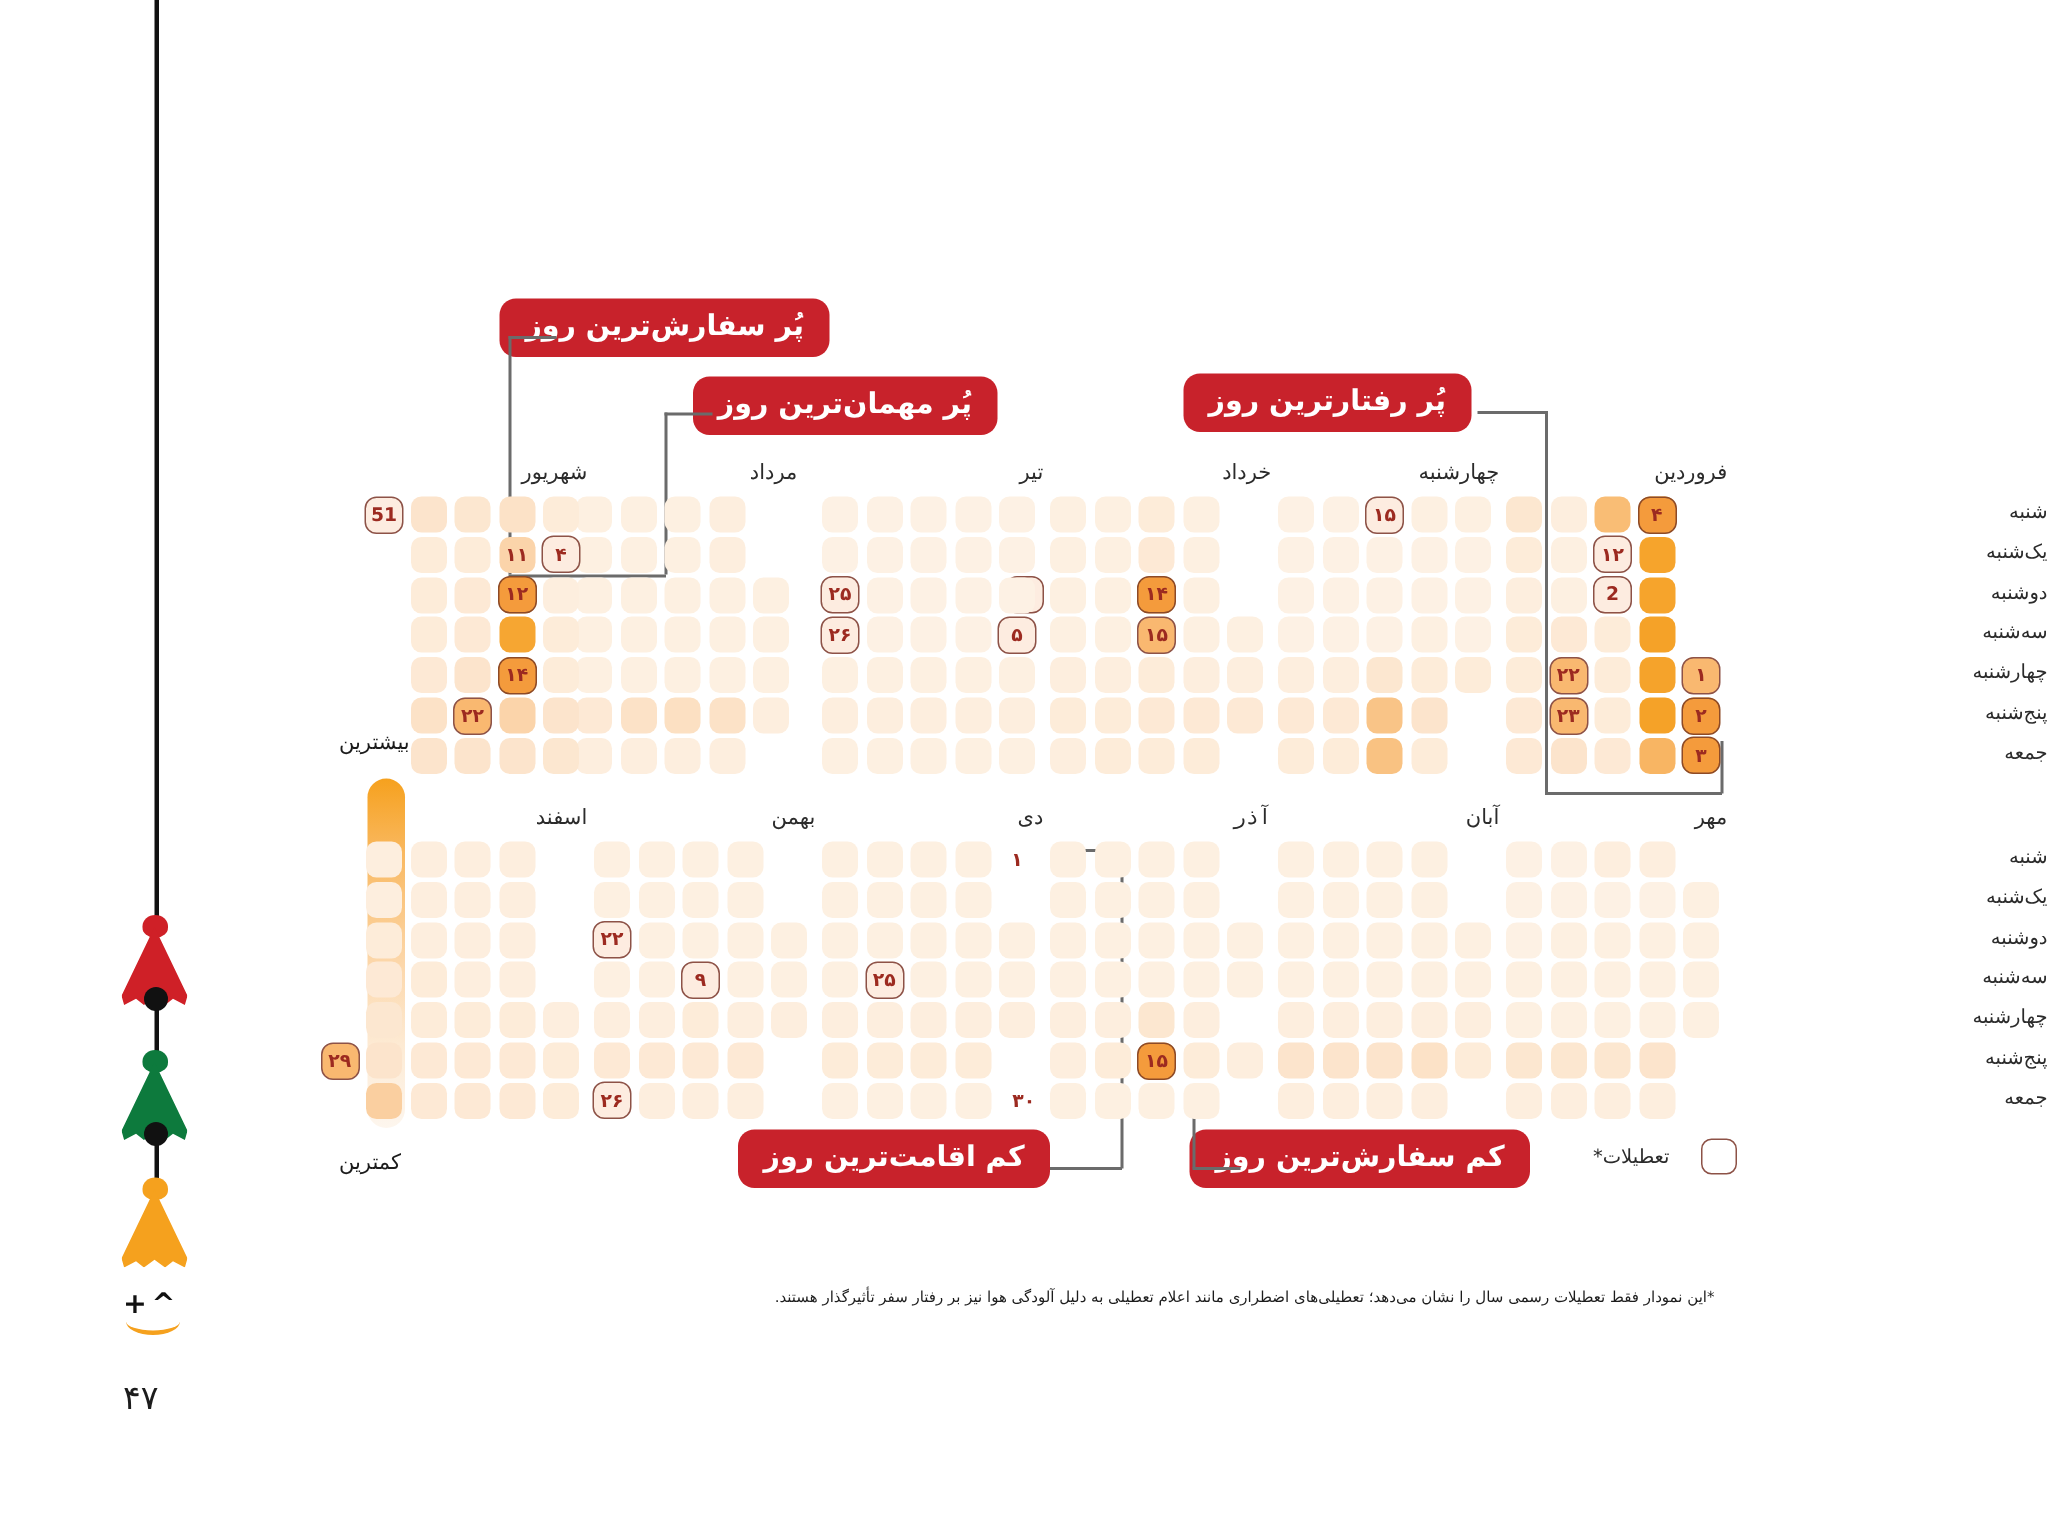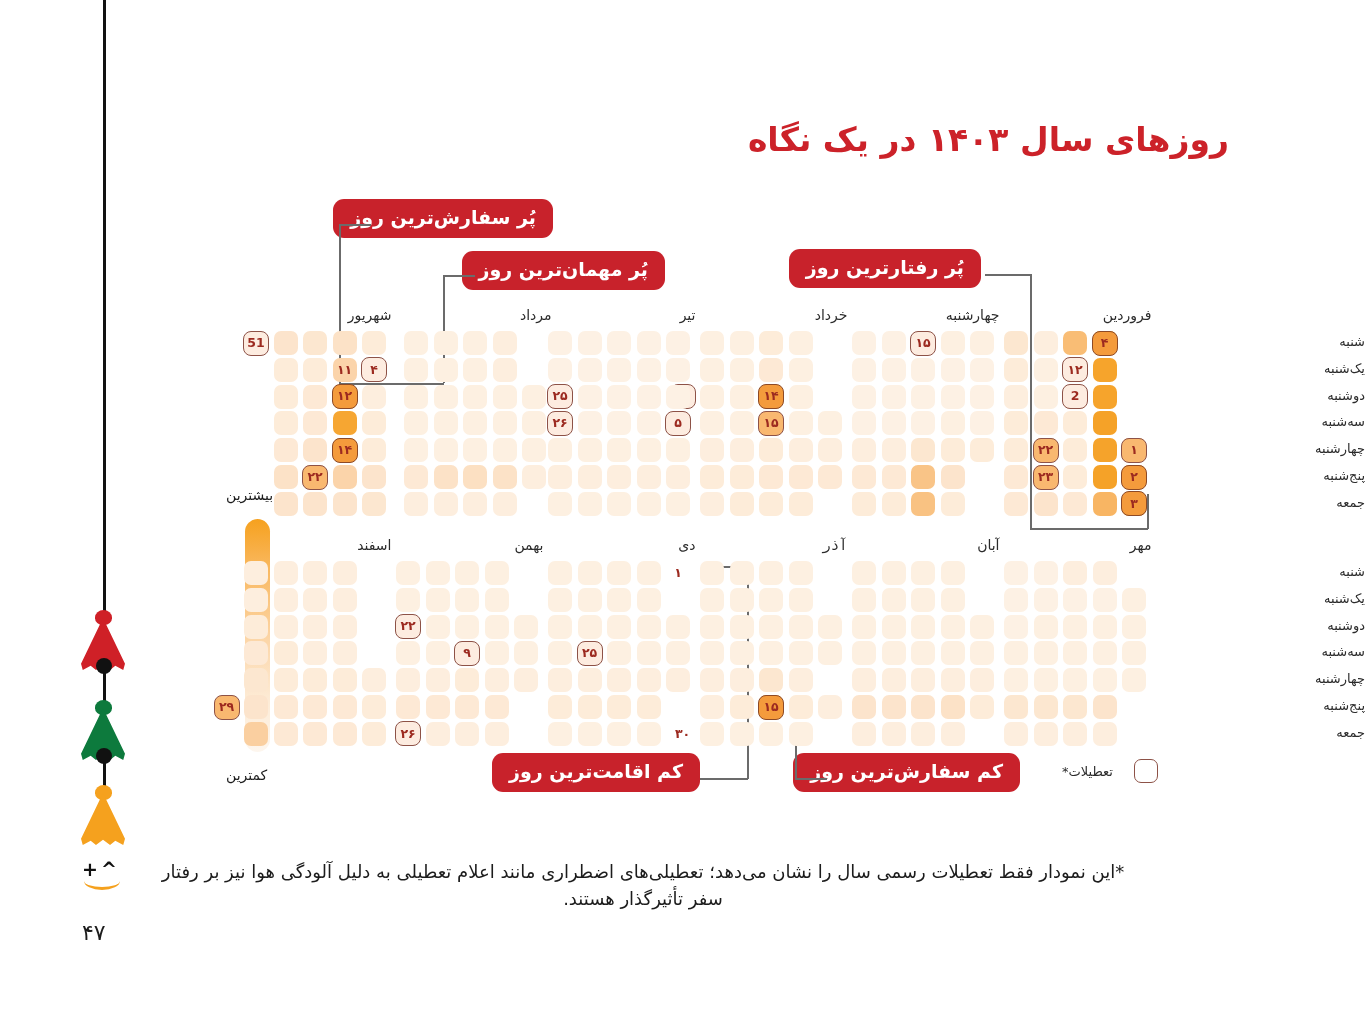--- a/index.html
+++ b/index.html
@@ -154,22 +154,22 @@
     position: absolute;
     font-size: 13px; color: #2b2b2b;
     direction: rtl; white-space: nowrap;
   }
 
   
   .footnote {
     position: absolute;
     right: 222px; top: 858px;
     width: 1000px;
-    text-align: center;
-    font-size: 18px;
+    text-align: right;
+    font-size: 10px;
     color: #1c1c1c;
     direction: rtl;
     line-height: 1.5;
   }
 
   
   .brand {
     position: absolute;
     left: 82px; top: 858px;
     width: 60px; height: 40px;
@@ -206,21 +206,20 @@
   <div class="tassel green" style="top:700px;">
     <div class="knot"></div>
       <div class="skirt"></div>
   </div>
   <div class="bead" style="top:748px;"></div>
   <div class="tassel orange" style="top:785px;">
     <div class="knot"></div>
       <div class="skirt"></div>
   </div>
 
-  <div class="main-title">روزهای سال ۱۴۰۳ در یک نگاه</div>
 
   <div class="callout" style="right:700px; top:251px;">پُر مهمان‌ترین روز</div>
   <div class="callout" style="right:812px; top:199px;">پُر سفارش‌ترین روز</div>
   <div class="callout" style="right:384px; top:249px;">پُر رفتار‌ترین روز</div>
 
   <div class="conn v" style="left:339px; top:224px; height:159px;"></div>
   <div class="conn h" style="left:339px; top:383px; width:105px;"></div>
   <div class="conn v" style="left:443px; top:275px; height:108px;"></div>
   <div class="conn h" style="left:339px; top:224px; width:32px;"></div>
   <div class="conn h" style="left:443px; top:275px; width:32px;"></div>
@@ -396,21 +395,21 @@
         <div class="cell" style="left: 118px; top: 134px; background: rgb(253, 238, 222);"></div>
         <div class="cell" style="left: 0px; top: 160.8px; background: rgb(253, 240, 225);"></div>
         <div class="cell" style="left: 29.5px; top: 160.8px; background: rgb(253, 240, 225);"></div>
         <div class="cell" style="left: 59px; top: 160.8px; background: rgb(253, 240, 225);"></div>
         <div class="cell" style="left: 88.5px; top: 160.8px; background: rgb(253, 240, 225);"></div>
         <div class="cell" style="left: 118px; top: 160.8px; background: rgb(253, 240, 225);"></div>
         <div class="badge holiday" style="left: -1px; top: 53.1px;">۲۵</div>
         <div class="badge holiday" style="left: -1px; top: 79.9px;">۲۶</div>
         <div class="badge holiday" style="left: 117px; top: 79.9px;">۵</div>
       </div>
-      <div class="month-block" style="left: 404px; top: 331px; width: 147.5px; height: 187.6px;">
+      <div class="month-block" style="left: 384px; top: 331px; width: 147.5px; height: 187.6px;">
         <div class="month-label" style="right: 0px;">مرداد</div>
         <div class="cell" style="left: 0px; top: 0px; background: rgb(253, 240, 225);"></div>
         <div class="cell" style="left: 29.5px; top: 0px; background: rgb(253, 240, 225);"></div>
         <div class="cell" style="left: 59px; top: 0px; background: rgb(253, 240, 225);"></div>
         <div class="cell" style="left: 88.5px; top: 0px; background: rgb(253, 238, 222);"></div>
         <div class="cell" style="left: 0px; top: 26.8px; background: rgb(253, 240, 225);"></div>
         <div class="cell" style="left: 29.5px; top: 26.8px; background: rgb(253, 240, 225);"></div>
         <div class="cell" style="left: 59px; top: 26.8px; background: rgb(253, 240, 225);"></div>
         <div class="cell" style="left: 88.5px; top: 26.8px; background: rgb(253, 238, 222);"></div>
         <div class="cell" style="left: 0px; top: 53.6px; background: rgb(253, 240, 225);"></div>

